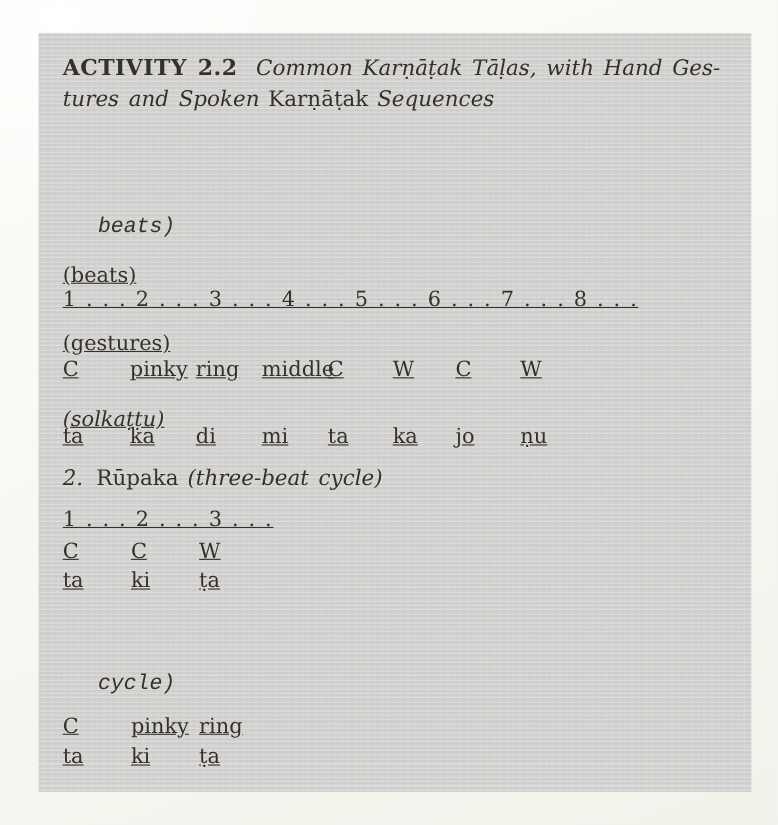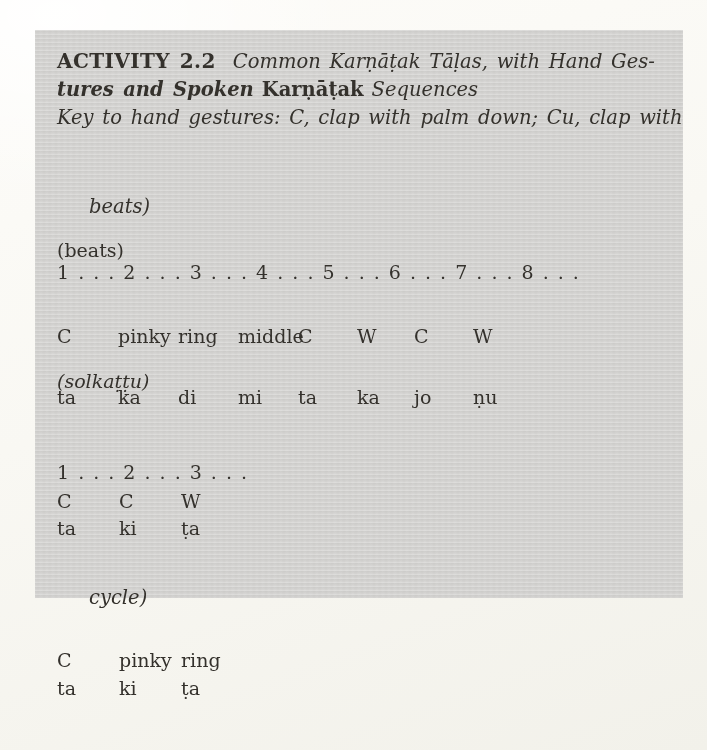--- a/index.html
+++ b/index.html
@@ -16,47 +16,47 @@
     background:
       radial-gradient(ellipse 420px 260px at 8% 2%, rgba(255,255,255,0.9), rgba(255,255,255,0) 70%),
       linear-gradient(160deg, #fdfcf9 0%, #f9f8f3 45%, #f2f1ea 100%);
     font-family: "DejaVu Serif", "Liberation Serif", serif;
   }
   .activity-box {
     position: absolute;
     left: 35px;
     top: 30px;
     width: 648px;
-    height: 568px;
+    height: 690px;
     background-color: #d4d3d1;
     background-image:
       repeating-linear-gradient(180deg,
         rgba(255,255,255,0.20) 0px, rgba(255,255,255,0.20) 1px,
         rgba(0,0,0,0.015) 1px, rgba(138,138,134,0.10) 2px,
         rgba(255,255,255,0.07) 3px, rgba(186,186,182,0.06) 4px),
       repeating-linear-gradient(90deg,
         rgba(255,255,255,0.04) 0px, rgba(120,120,116,0.03) 3px,
         rgba(255,255,255,0.05) 6px);
     color: #34312c;
   }
   .line {
     position: absolute;
     left: 22px;
     white-space: nowrap;
     line-height: 1.2;
     font-size: 19.5px;
     word-spacing: 0.13em;
   }
-  .indent { left: 54px; }
+  .indent { left: 54px; font-family: Liberation Mono, monospace; }
   .b  { font-weight: bold; letter-spacing: 0.4px; font-size: 20px; }
   .i  { font-style: italic; }
   .gap-lg { margin-right: 17px; }
   .gap-md { margin-right: 12px; }
-  .gap-sm { margin-right: 8px; font-weight: bold; }
-  .rowtext { font-size: 19px; word-spacing: normal; }
+  .gap-sm { margin-right: 8px; }
+  .rowtext { font-size: 19px; word-spacing: normal; text-decoration: underline; }
   .beats { letter-spacing: 1.5px; }
   .grid8 {
     display: grid;
     grid-template-columns: 61px 60px 60px 60px 59px 57px 59px 40px;
   }
   .grid3 {
     display: grid;
     grid-template-columns: 62px 62px 60px;
   }
 </style>
@@ -66,27 +66,27 @@
 <div class="page">
   <div class="activity-box">
 
     <div class="line" style="top:19px">
       <span class="b gap-lg">ACTIVITY 2.2</span><span class="i">Common Karṇāṭak Tāḷas, with Hand Ges-</span>
     </div>
     <div class="line" style="top:48px">
       <span class="i gap-sm">tures and Spoken</span><span class="gap-sm">Karṇāṭak</span><span class="i">Sequences</span>
     </div>
 
-    <div class="line i" style="top:76px">Key to hand gestures: C, clap with palm down; Cu, clap with</div>
 
     <div class="line i indent" style="top:165px">beats)</div>
 
     <div class="line rowtext" style="top:209px">(beats)</div>
     <div class="line rowtext beats" style="top:231px">1 . . . 2 . . . 3 . . . 4 . . . 5 . . . 6 . . . 7 . . . 8 . . .</div>
 
+    <div class="line rowtext" style="top:271px">(gestures)</div>
     <div class="line rowtext grid8" style="top:295px">
       <span>C</span>
       <span>pinky</span>
       <span>ring</span>
       <span>middle</span>
       <span>C</span>
       <span>W</span>
       <span>C</span>
       <span>W</span>
     </div>
@@ -96,33 +96,36 @@
       <span>ta</span>
       <span>ka</span>
       <span>di</span>
       <span>mi</span>
       <span>ta</span>
       <span>ka</span>
       <span>jo</span>
       <span>ṇu</span>
     </div>
 
+    <div class="line" style="top:393px">
+      <span class="i gap-md">2.</span><span class="gap-sm">Rūpaka</span><span class="i">(three-beat cycle)</span>
+    </div>
     <div class="line rowtext beats" style="top:431px">1 . . . 2 . . . 3 . . .</div>
     <div class="line rowtext grid3" style="top:460px">
       <span>C</span>
       <span>C</span>
       <span>W</span>
     </div>
     <div class="line rowtext grid3" style="top:487px">
       <span>ta</span>
       <span>ki</span>
       <span>ṭa</span>
     </div>
 
-    <div class="line i indent" style="top:556px">cycle)</div>
+    <div class="line i indent" style="top:580px">cycle)</div>
     <div class="line rowtext grid3" style="top:619px">
       <span>C</span>
       <span>pinky</span>
       <span>ring</span>
     </div>
     <div class="line rowtext grid3" style="top:647px">
       <span>ta</span>
       <span>ki</span>
       <span>ṭa</span>
     </div>

